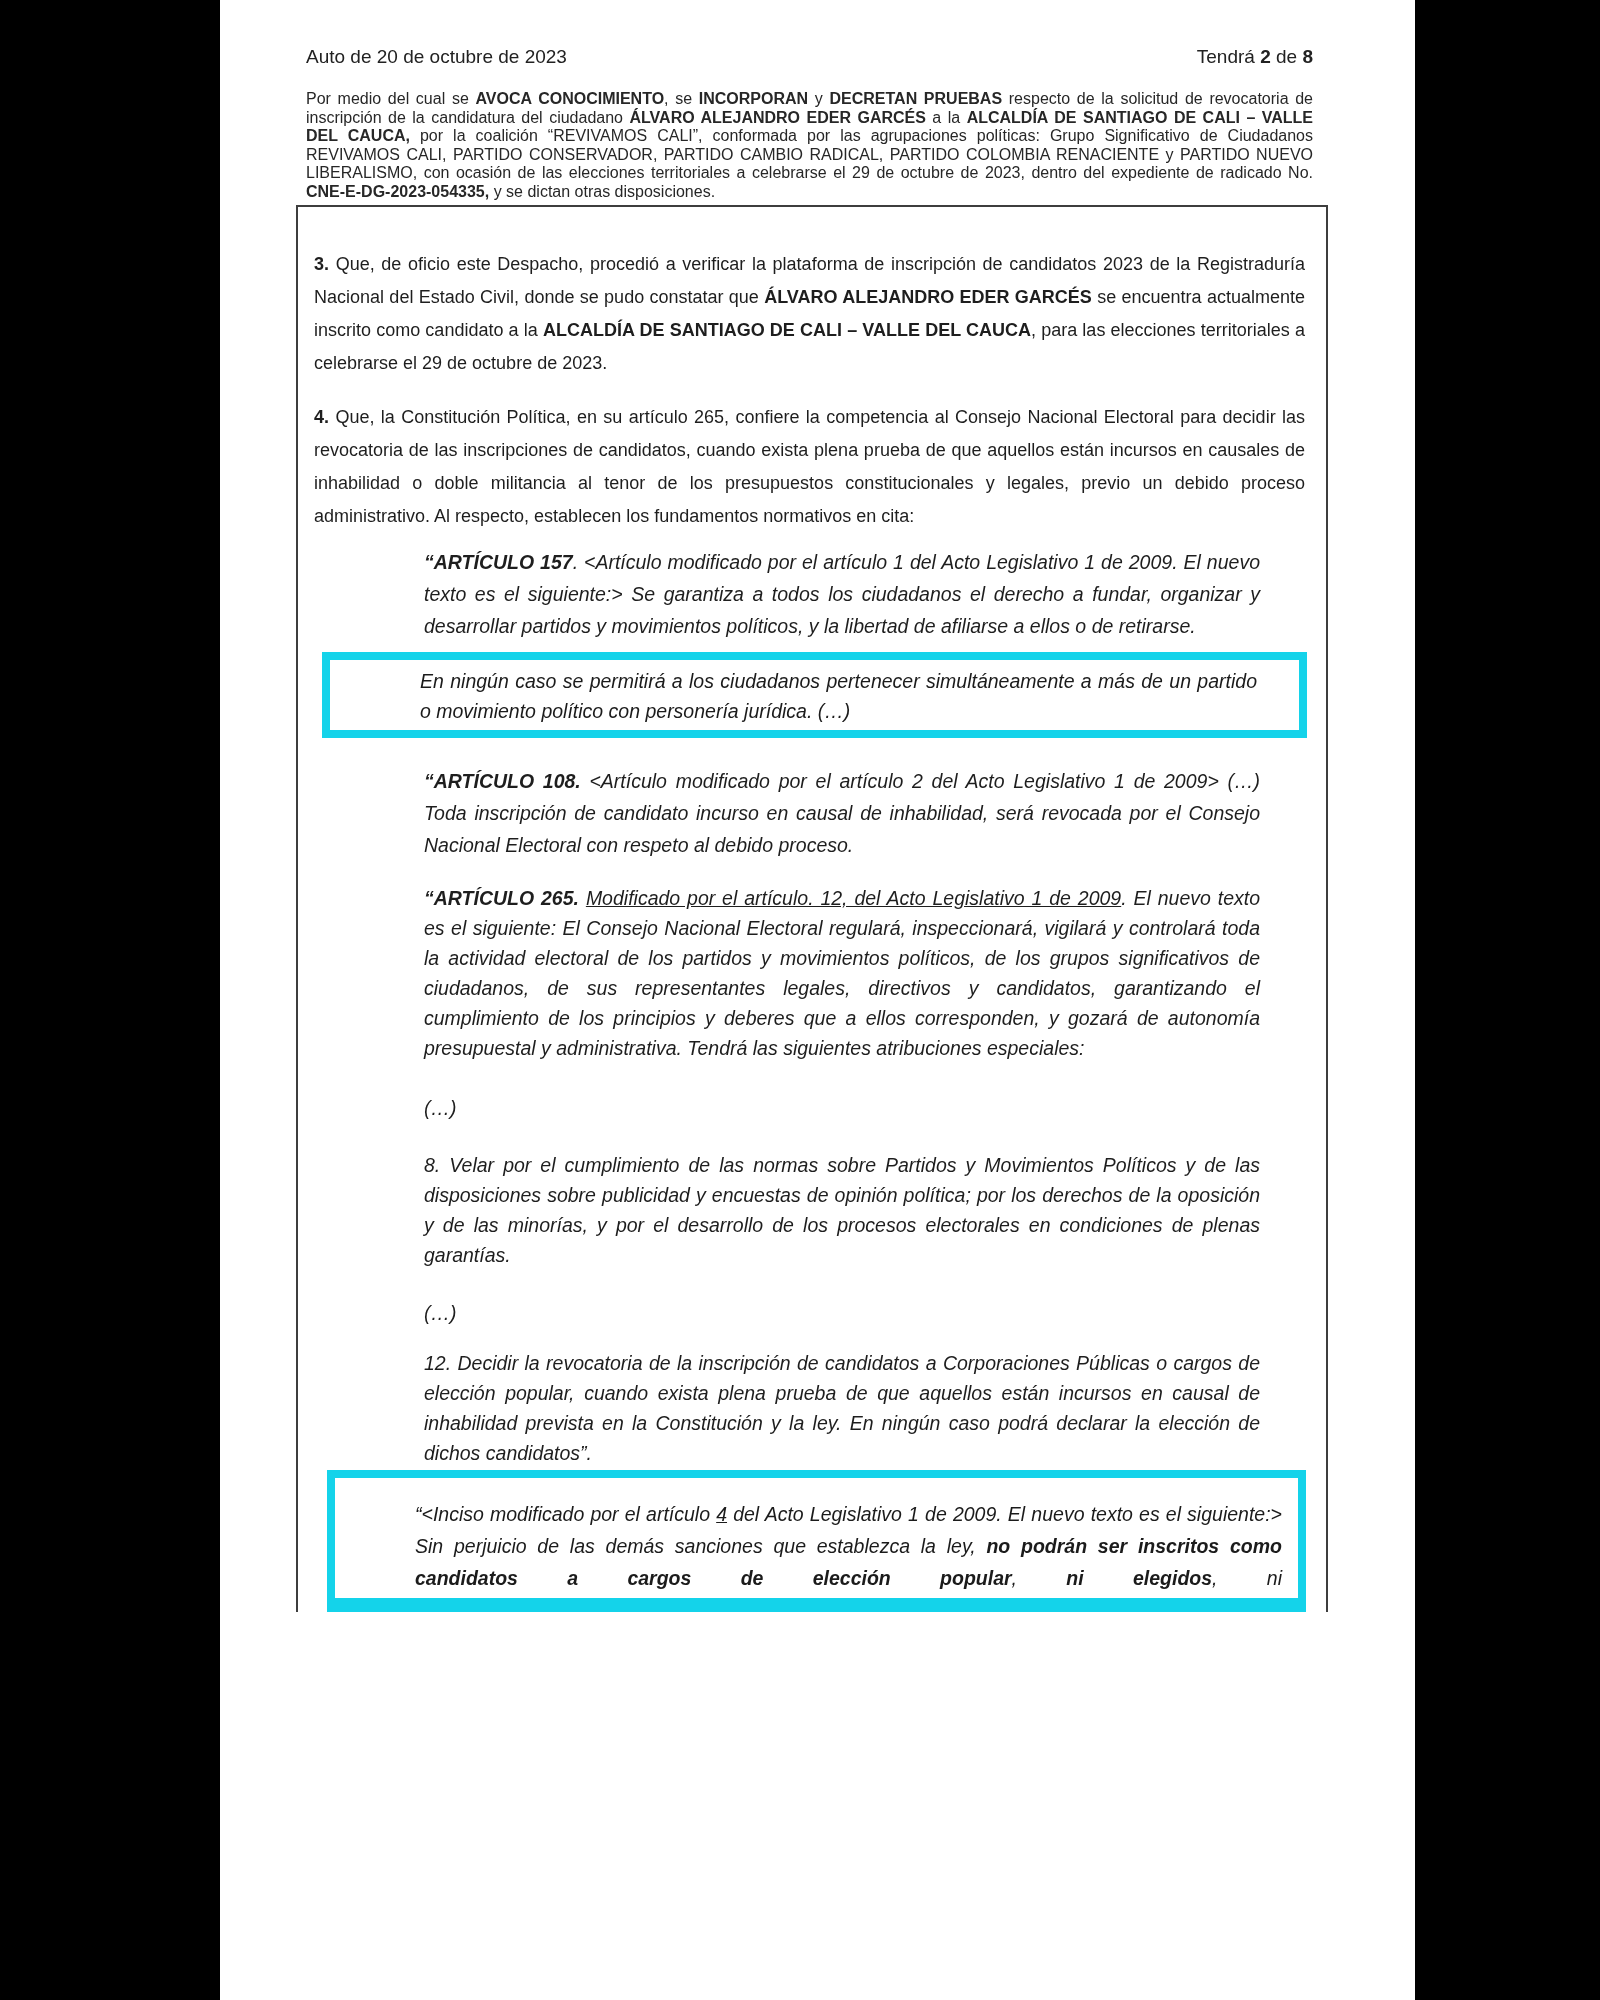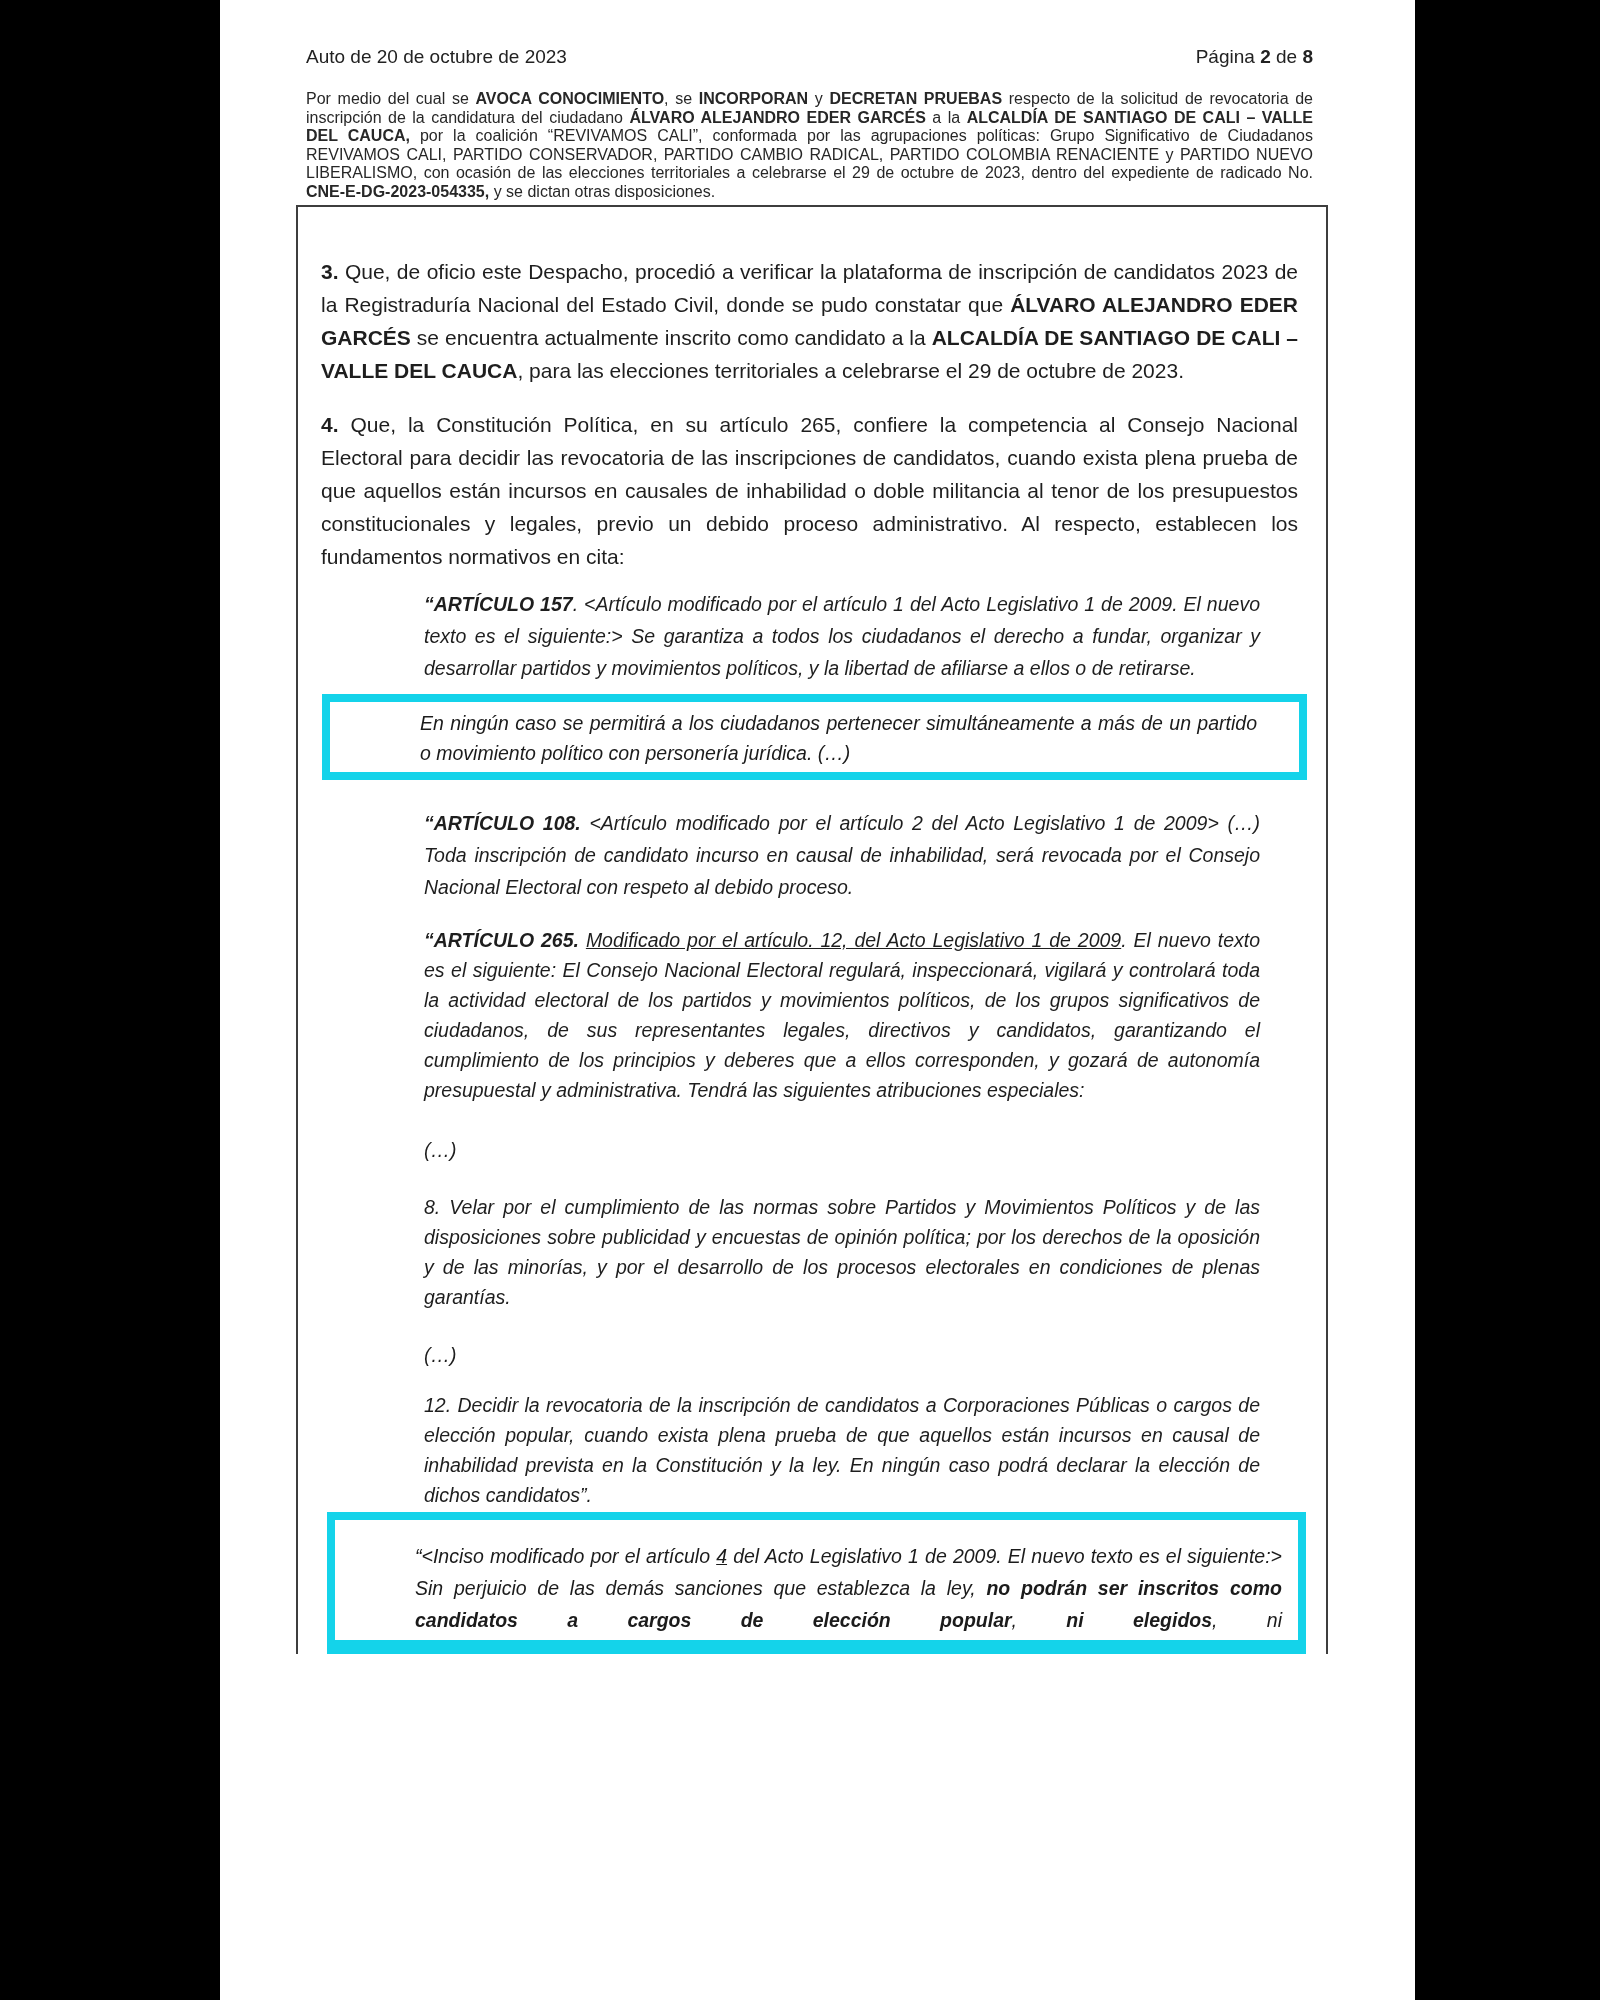--- a/index.html
+++ b/index.html
@@ -7,21 +7,21 @@
          font-family:"Liberation Sans",sans-serif;color:#1b1b1b;}
   .bar{position:absolute;top:0;bottom:0;background:#000;}
   .bar-left{left:0;width:220px;}
   .bar-right{left:1415px;right:0;}
   .doc{position:absolute;left:220px;top:0;width:1195px;height:2000px;background:#fff;}
   .header-row{display:flex;justify-content:space-between;align-items:baseline;
               margin:46px 102px 0 86px;font-size:19px;line-height:22px;color:#222;}
   .preamble{margin:22px 102px 0 86px;font-size:16px;line-height:18.6px;text-align:justify;color:#272727;}
   .content-box{margin-left:76px;margin-top:3px;width:1032px;box-sizing:border-box;
                border:2px solid #3e3e3e;border-bottom:none;padding:33px 13px 0 8px;}
-  .body-p{margin:15px;font-size:21px;line-height:33px;text-align:justify;color:#1e1e1e;}
+  .body-p{margin:8px;font-size:18px;line-height:33px;text-align:justify;color:#1e1e1e;}
   .q{margin:0 53px 0 118px;font-size:19.5px;line-height:32px;font-style:italic;
      text-align:justify;color:#1e1e1e;}
   .lh30{line-height:30px;}
   .mt-para4{margin-top:21px;}  .mt-art107{margin-top:13px;}
   .mt-cyan1{margin-top:10px;}  .mt-art108{margin-top:27px;}
   .mt-art265{margin-top:22px;} .mt-ell1{margin-top:30px;}
   .mt-item6{margin-top:27px;}  .mt-ell2{margin-top:28px;}
   .mt-item12{margin-top:20px;} .mt-para5{margin-top:33px;}
   .cyan-box{margin-left:16px;margin-top:10px;width:985px;box-sizing:border-box;
             border:8px solid #4c1d95;padding:6px 42px 4px 90px;}
@@ -38,21 +38,21 @@
 <body>
 
 <div class="stage">
   <div class="bar bar-left"></div>
   <div class="bar bar-right"></div>
 
   <div class="doc">
 
     <div class="header-row">
       <span><span>Auto de 20 de octubre de 2023</span></span>
-      <span><span>Página </span><span class="b">2</span><span> de </span><span class="b">8</span></span>
+      <span><span>Tendrá </span><span class="b">2</span><span> de </span><span class="b">8</span></span>
     </div>
 
     <p class="preamble"><span>Por medio del cual se </span><span class="b">AVOCA CONOCIMIENTO</span><span>, se </span><span class="b">INCORPORAN</span><span> y </span><span class="b">DECRETAN PRUEBAS</span><span> respecto de la solicitud de revocatoria de inscripción de la candidatura del ciudadano </span><span class="b">ÁLVARO ALEJANDRO EDER GARCÉS</span><span> a la </span><span class="b">ALCALDÍA DE SANTIAGO DE CALI – VALLE DEL CAUCA,</span><span> por la coalición “REVIVAMOS CALI”, conformada por las agrupaciones políticas: Grupo Significativo de Ciudadanos REVIVAMOS CALI, PARTIDO CONSERVADOR, PARTIDO CAMBIO RADICAL, PARTIDO COLOMBIA RENACIENTE y PARTIDO NUEVO LIBERALISMO, con ocasión de las elecciones territoriales a celebrarse el 29 de octubre de 2023, dentro del expediente de radicado No. </span><span class="b">CNE-E-DG-2023-054335,</span><span> y se dictan otras disposiciones.</span></p>
 
     <div class="content-box">
 
       <p class="body-p"><span class="b">3.</span><span> Que, de oficio este Despacho, procedió a verificar la plataforma de inscripción de candidatos 2023 de la Registraduría Nacional del Estado Civil, donde se pudo constatar que </span><span class="b">ÁLVARO ALEJANDRO EDER GARCÉS</span><span> se encuentra actualmente inscrito como candidato a la </span><span class="b">ALCALDÍA DE SANTIAGO DE CALI – VALLE DEL CAUCA</span><span>, para las elecciones territoriales a celebrarse el 29 de octubre de 2023.</span></p>
 
       <p class="body-p mt-para4"><span class="b">4.</span><span> Que, la Constitución Política, en su artículo 265, confiere la competencia al Consejo Nacional Electoral para decidir las revocatoria de las inscripciones de candidatos, cuando exista plena prueba de que aquellos están incursos en causales de inhabilidad o doble militancia al tenor de los presupuestos constitucionales y legales, previo un debido proceso administrativo. Al respecto, establecen los fundamentos normativos en cita:</span></p>
 

